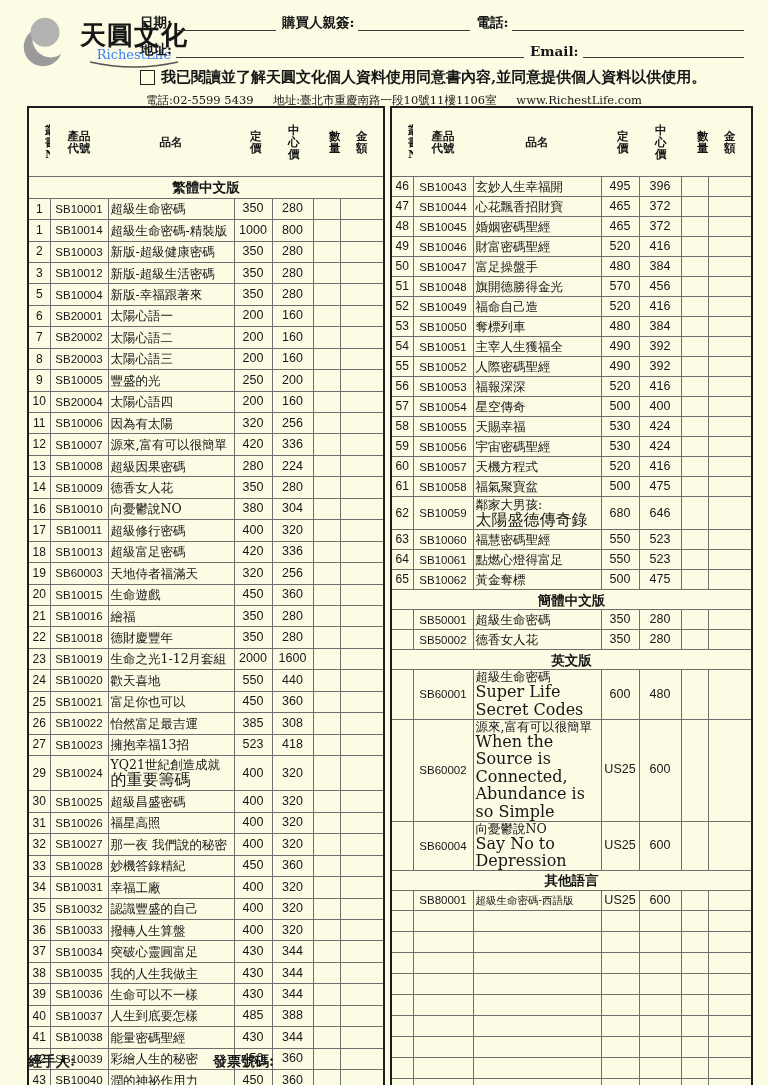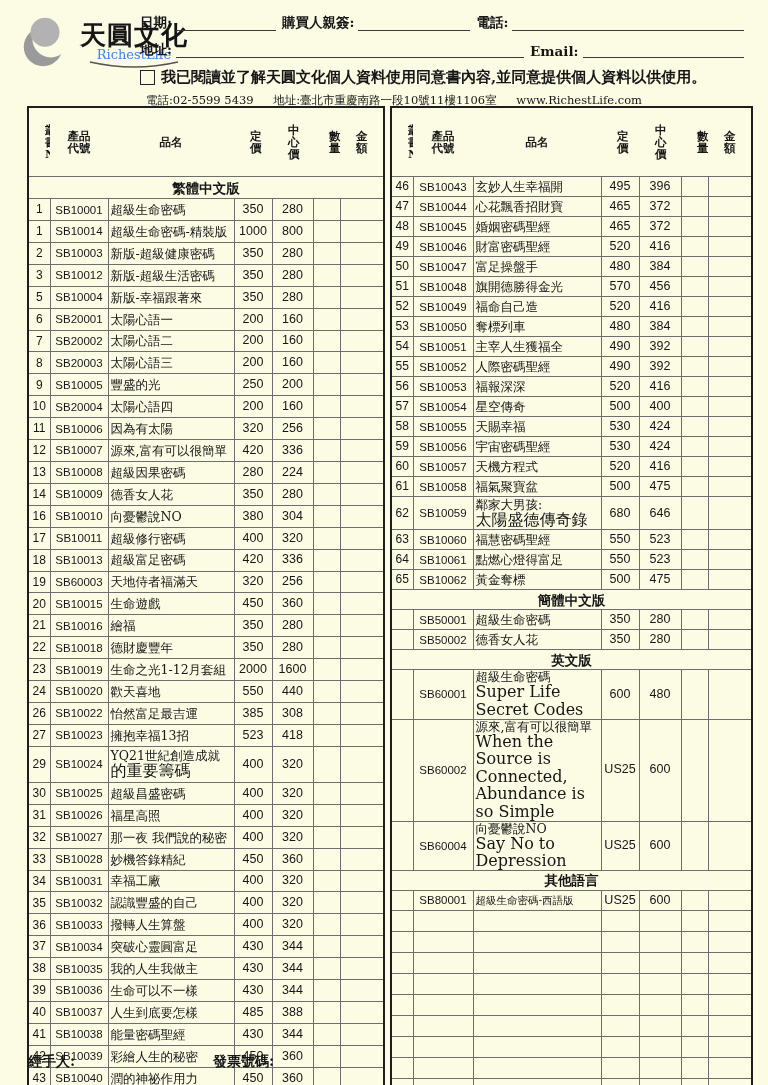--- a/index.html
+++ b/index.html
@@ -341,20 +341,29 @@
           <tr class="data-row">
             <td class="c-no">24</td>
             <td class="c-code">SB10020</td>
             <td class="c-name"><span>歡天喜地</span></td>
             <td class="c-num">550</td>
             <td class="c-num">440</td>
             <td class="c-num"></td>
             <td class="c-num"></td>
           </tr>
           <tr class="data-row">
+            <td class="c-no">25</td>
+            <td class="c-code">SB10021</td>
+            <td class="c-name"><span>富足你也可以</span></td>
+            <td class="c-num">450</td>
+            <td class="c-num">360</td>
+            <td class="c-num"></td>
+            <td class="c-num"></td>
+          </tr>
+          <tr class="data-row">
             <td class="c-no">26</td>
             <td class="c-code">SB10022</td>
             <td class="c-name"><span>怡然富足最吉運</span></td>
             <td class="c-num">385</td>
             <td class="c-num">308</td>
             <td class="c-num"></td>
             <td class="c-num"></td>
           </tr>
           <tr class="data-row">
             <td class="c-no">27</td>

